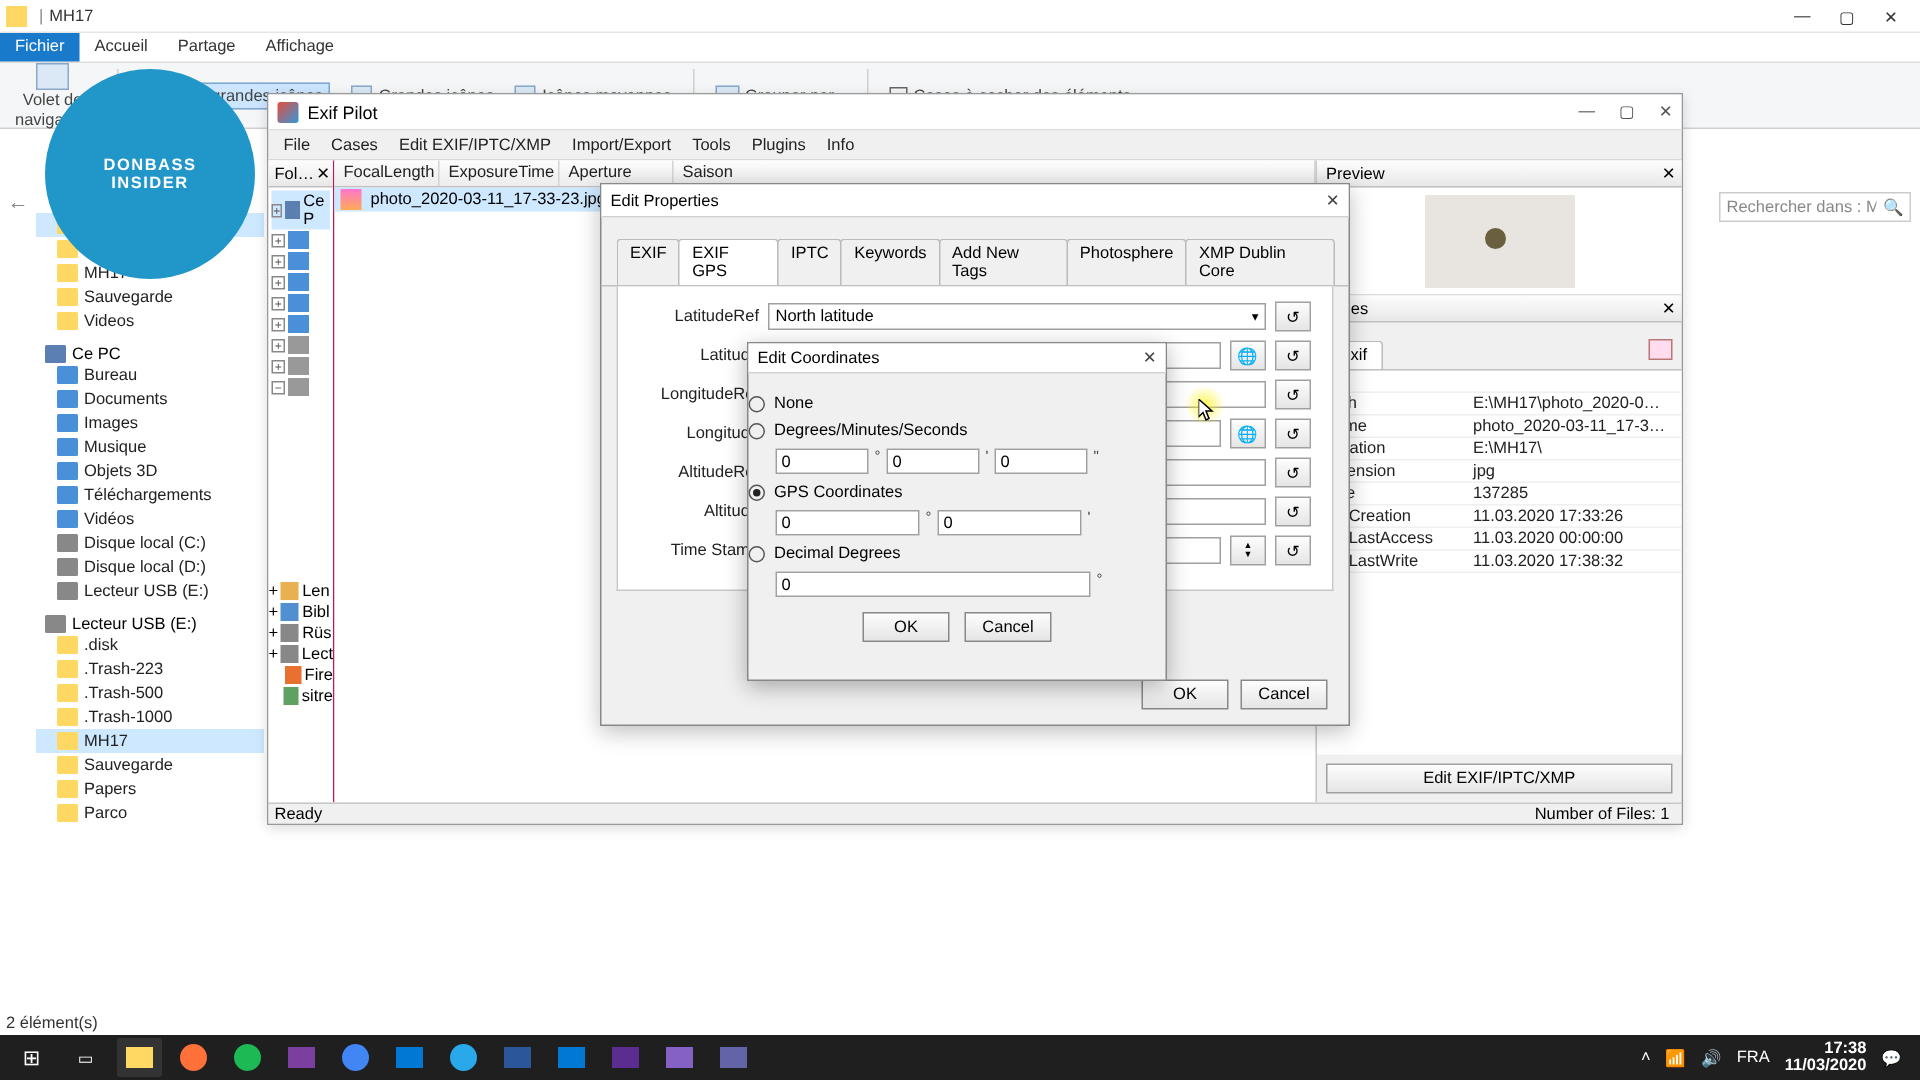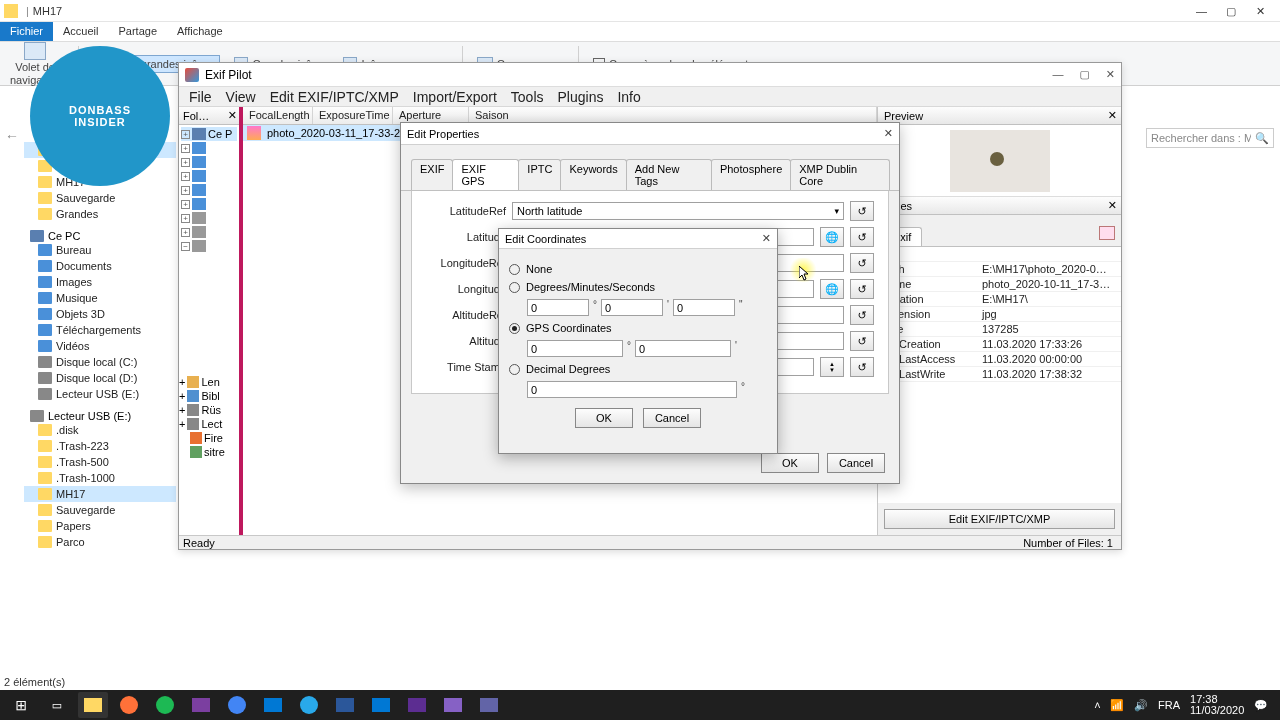--- a/index.html
+++ b/index.html
@@ -35,23 +35,23 @@
 .fi.pc { background:#5a7fb0; }
 .fi.usb { background:#888; }
 
 
 .exif-window { position:absolute; left:178px; top:62px; width:944px; height:488px; background:#f0f0f0; border:1px solid #999; box-shadow:0 2px 8px rgba(0,0,0,.15); }
 .exif-titlebar { height:24px; background:#fff; display:flex; align-items:center; padding:0 6px; border-bottom:1px solid #ddd; }
 .exif-titlebar .ico { width:14px; height:14px; background:linear-gradient(135deg,#e74c3c,#3498db); margin-right:6px; border-radius:2px;}
 .exif-titlebar .t { flex:1; font-size:12px; }
 .exif-titlebar .wbtns { display:flex; gap:16px; color:#555; }
 .exif-menubar { height:20px; display:flex; gap:2px; padding:0 4px; background:#f0f0f0; border-bottom:1px solid #d8d8d8; align-items:center;}
-.exif-menubar span { padding:2px 6px; font-size:14px; color:#222;}
+.exif-menubar span { padding:2px 6px; font-size:11px; color:#222;}
 .exif-body { position:absolute; top:44px; left:0; right:0; bottom:14px; display:flex; }
-.exif-body .folder-col { width:64px; border-right:4px solid #be185d; background:#fff; }
+.exif-body .folder-col { width:44px; border-right:1px solid #be185d; background:#fff; }
 .folder-col .col-hdr { height:18px; background:linear-gradient(#fdfdfd,#e8e8e8); border-bottom:1px solid #c0c0c0; display:flex; align-items:center; padding:0 4px; font-size:11px; position:relative;}
 .folder-col .col-hdr .closex { position:absolute; right:2px; }
 .folder-col .drive-list { padding:2px; font-size:11px; }
 .folder-col .drow { display:flex; align-items:center; gap:2px; padding:1px 0; }
 .folder-col .drow .plus { width:9px; height:9px; border:1px solid #888; font-size:8px; line-height:7px; text-align:center; color:#555;}
 .folder-col .drow .dicon { width:14px; height:12px; background:#e0c060; }
 .folder-col .drow.sel { background:#cde8ff; }
 .folder-col .spacer-big { height:120px; }
 .folder-col .filelist .frow { white-space:nowrap; overflow:hidden; display:flex; gap:2px; align-items:center; padding:1px 0;}
 .folder-col .filelist .fico { width:12px; height:12px; background:#5b8; }
@@ -96,21 +96,21 @@
 .dlg-props .form-row .fld { flex:1; height:18px; border:1px solid #a0a0a0; background:#fff; padding:0 4px; font-size:11px; display:flex; align-items:center;}
 .dlg-props .form-row .fld.sel { background:#fff;}
 .dlg-props .form-row .btn-sm { width:24px; height:20px; border:1px solid #a0a0a0; background:linear-gradient(#fdfdfd,#e5e5e5); display:flex; align-items:center; justify-content:center;}
 .dlg-props .dlg-btns { position:absolute; right:14px; bottom:10px; display:flex; gap:8px;}
 .dlg-props .dlg-btn { width:58px; height:20px; border:1px solid #888; background:linear-gradient(#fdfdfd,#e5e5e5); font-size:11px;}
 
 
 .dlg-coords { position:absolute; left:498px; top:228px; width:280px; height:226px; background:#f0f0f0; border:1px solid #888; box-shadow:0 4px 14px rgba(0,0,0,.3); z-index:10;}
 .dlg-coords .dlg-title { height:20px; display:flex; align-items:center; padding:0 6px; font-size:11px; border-bottom:1px solid #d0d0d0; background:#fff;}
 .dlg-coords .dlg-title .closex { margin-left:auto; color:#444;}
-.dlg-coords .body { padding:8px 10px;}
+.dlg-coords .body { padding:8px 0;}
 .dlg-coords .opt { display:flex; align-items:center; gap:6px; margin:6px 0; font-size:11px;}
 .dlg-coords .radio { width:11px; height:11px; border:1px solid #555; border-radius:50%; display:inline-flex; align-items:center; justify-content:center;}
 .dlg-coords .radio.checked::after { content:''; width:5px; height:5px; background:#222; border-radius:50%;}
 .dlg-coords .inputs { display:flex; gap:4px; margin-left:18px; margin-bottom:6px;}
 .dlg-coords .inputs input { width:62px; height:17px; border:1px solid #a0a0a0; font-size:11px; padding:0 3px;}
 .dlg-coords .inputs .unit { font-size:10px; color:#444; align-self:flex-start;}
 .dlg-coords .dc-btns { display:flex; gap:10px; justify-content:center; margin-top:10px;}
 .dlg-coords .dc-btn { width:58px; height:20px; border:1px solid #888; background:linear-gradient(#fdfdfd,#e5e5e5); font-size:11px;}
 
 
@@ -123,21 +123,21 @@
 .addr-row .mag { color:#888; }
 
 
 .badge { position:absolute; left:30px; top:46px; width:140px; height:140px; background:#2196c9; border-radius:50%; display:flex; flex-direction:column; align-items:center; justify-content:center; color:#fff; font-weight:bold; font-size:20px; letter-spacing:1px; z-index:50; font-family:Arial Black,Arial;}
 
 
 .taskbar { position:absolute; left:0; right:0; bottom:0; height:30px; background:#1f1f1f; display:flex; align-items:center; padding:0 6px; gap:6px;}
 .taskbar .tb-item { width:30px; height:26px; display:flex; align-items:center; justify-content:center; border-radius:2px;}
 .taskbar .tb-item.win { color:#fff; font-size:14px;}
 .taskbar .tray { margin-left:auto; display:flex; align-items:center; gap:10px; color:#fff; font-size:10px; padding-right:6px;}
-.taskbar .tray .clock { text-align:left; line-height:11px;}
+.taskbar .tray .clock { text-align:right; line-height:11px;font-weight:bold;}
 
 .status-line { position:absolute; left:4px; bottom:32px; font-size:11px; color:#333;}
 </style>
 </head>
 <body>
 
 <div class="explorer-titlebar">
   <span class="folder-icon"></span>
   <span style="margin:0 4px; color:#888;">|</span>
   <span class="title">MH17</span>
@@ -210,21 +210,21 @@
     <div class="tree-item">
         <span class="fi"></span>
         <span>MH17</span>
       </div>
     <div class="tree-item">
         <span class="fi"></span>
         <span>Sauvegarde</span>
       </div>
     <div class="tree-item">
         <span class="fi"></span>
-        <span>Grandes</span>
+        <span>Videos</span>
       </div>
     <div class="tree-head">
         <span class="fi pc"></span>
         <span>Ce PC</span>
       </div>
     <div class="tree-item">
         <span class="fi blue"></span>
         <span>Bureau</span>
       </div>
     <div class="tree-item">
@@ -309,21 +309,21 @@
     <span class="ico"></span>
     <span class="t">Exif Pilot</span>
     <div class="wbtns">
       <span>—</span>
       <span>▢</span>
       <span>✕</span>
     </div>
   </div>
   <div class="exif-menubar">
     <span>File</span>
-    <span>View</span>
+    <span>Cases</span>
     <span>Edit EXIF/IPTC/XMP</span>
     <span>Import/Export</span>
     <span>Tools</span>
     <span>Plugins</span>
     <span>Info</span>
   </div>
   <div class="exif-body">
     <div class="folder-col">
       <div class="col-hdr">
           <span>Fol…</span>
@@ -438,21 +438,21 @@
         <div class="prow">
             <div class="pk">…n</div>
             <div class="pv"></div>
           </div>
         <div class="prow">
             <div class="pk">Path</div>
             <div class="pv">E:\MH17\photo_2020-0…</div>
           </div>
         <div class="prow">
             <div class="pk">Name</div>
-            <div class="pv">photo_2020-10-11_17-3…</div>
+            <div class="pv">photo_2020-03-11_17-3…</div>
           </div>
         <div class="prow">
             <div class="pk">Location</div>
             <div class="pv">E:\MH17\</div>
           </div>
         <div class="prow">
             <div class="pk">Extension</div>
             <div class="pv">jpg</div>
           </div>
         <div class="prow">

